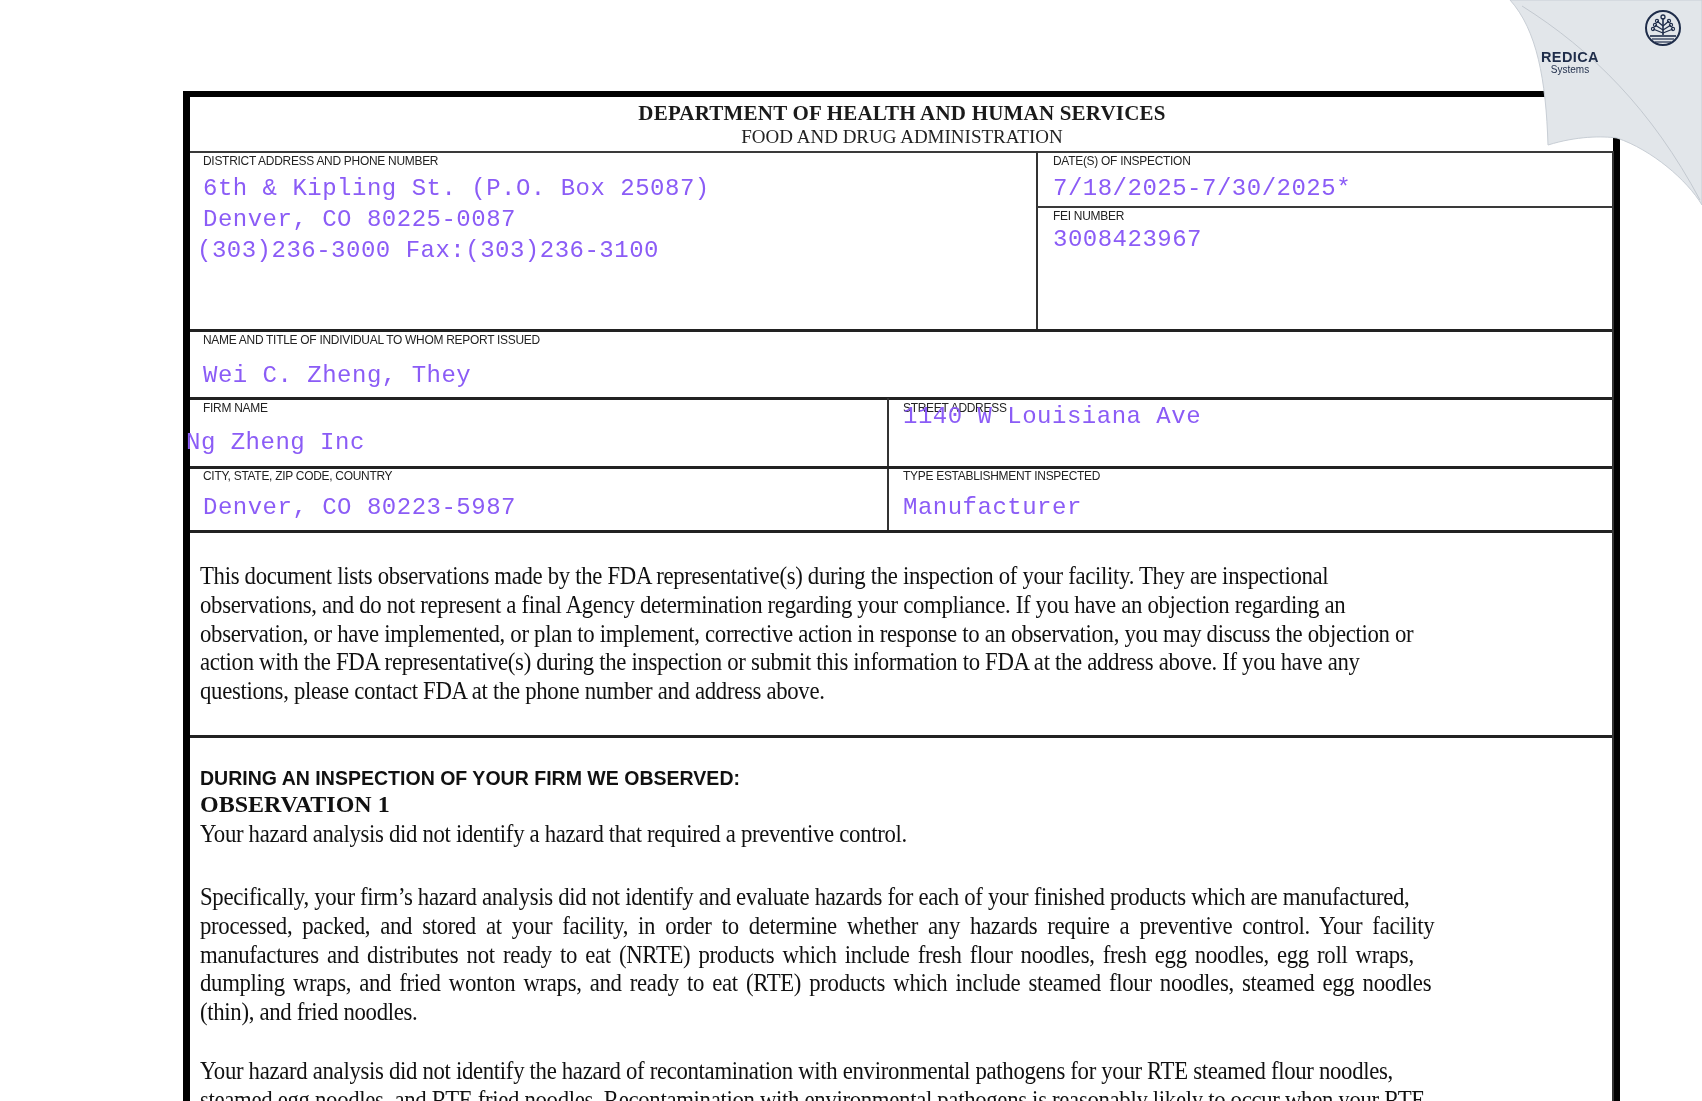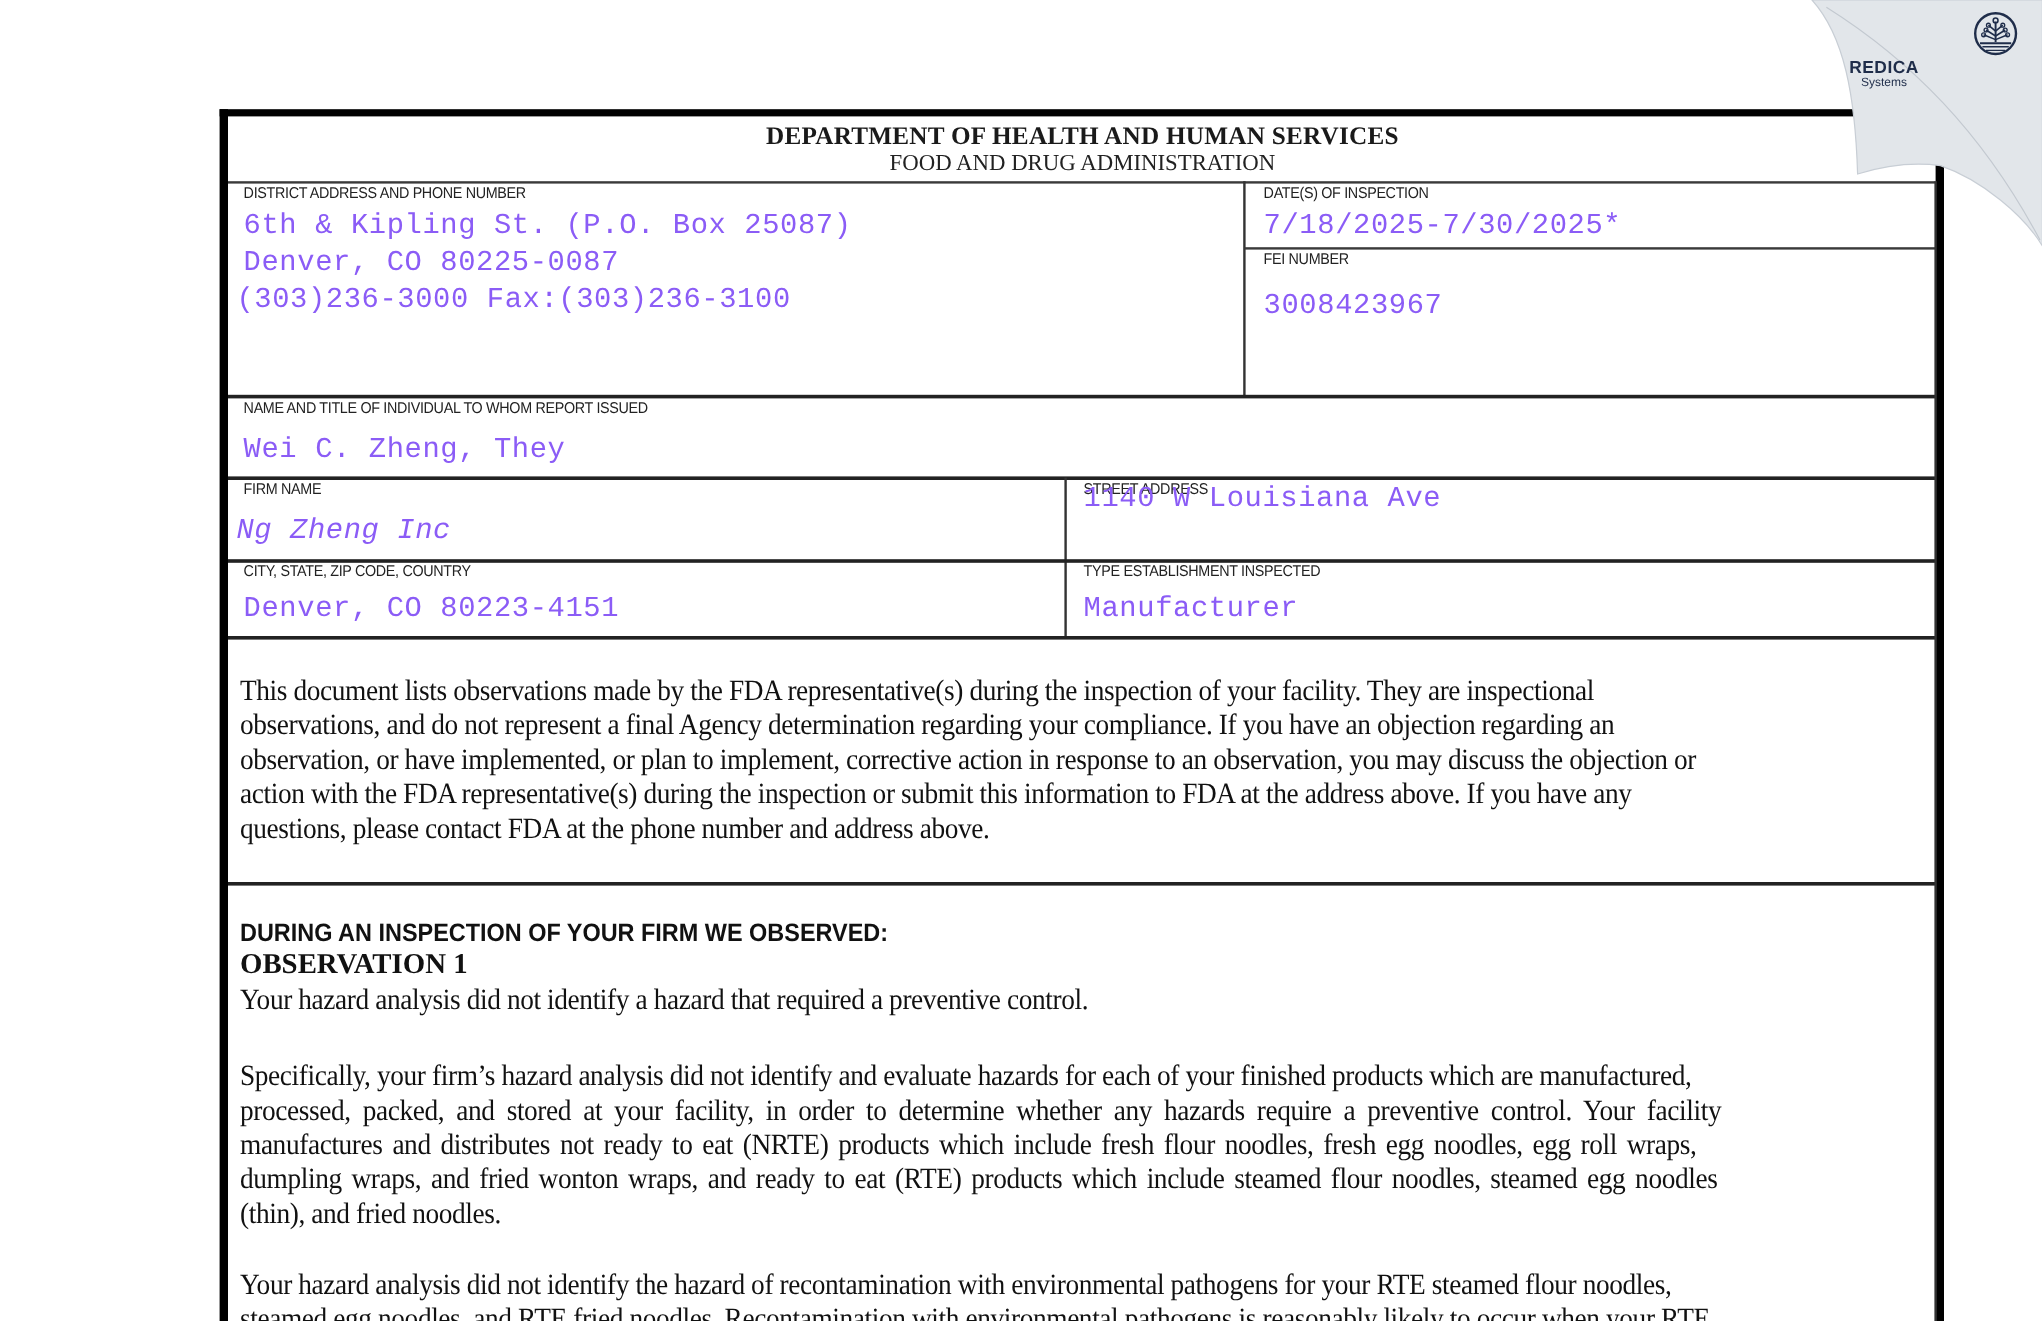--- a/index.html
+++ b/index.html
@@ -42,32 +42,32 @@
 <div class="vline" style="left:1612px; top:151px; height:950px;"></div>
 
 <div class="abs lbl" style="left:203px; top:153px;">DISTRICT ADDRESS AND PHONE NUMBER</div>
 <div class="abs val" style="left:203px; top:175px;">6th &amp; Kipling St. (P.O. Box 25087)</div>
 <div class="abs val" style="left:203px; top:206px;text-align:center;">Denver, CO 80225-0087</div>
 <div class="abs val" style="left:197px; top:237px;">(303)236-3000 Fax:(303)236-3100</div>
 
 <div class="abs lbl" style="left:1053px; top:153px;">DATE(S) OF INSPECTION</div>
 <div class="abs val" style="left:1053px; top:175px;">7/18/2025-7/30/2025*</div>
 <div class="abs lbl" style="left:1053px; top:208px;">FEI NUMBER</div>
-<div class="abs val" style="left:1053px; top:226px;margin-top:16px;">3008423967</div>
+<div class="abs val" style="left:1053px; top:226px;">3008423967</div>
 
 <div class="abs lbl" style="left:203px; top:332px;">NAME AND TITLE OF INDIVIDUAL TO WHOM REPORT ISSUED</div>
 <div class="abs val" style="left:203px; top:362px;">Wei C. Zheng, They</div>
 
 <div class="abs lbl" style="left:203px; top:400px;">FIRM NAME</div>
-<div class="abs val" style="left:197px; top:429px;font-style:italic;">Ng Zheng Inc</div>
+<div class="abs val" style="left:186px; top:429px;">Ng Zheng Inc</div>
 <div class="abs lbl" style="left:903px; top:400px;">STREET ADDRESS</div>
 <div class="abs val" style="left:903px; top:403px;">1140 W Louisiana Ave</div>
 
 <div class="abs lbl" style="left:203px; top:468px;">CITY, STATE, ZIP CODE, COUNTRY</div>
-<div class="abs val" style="left:203px; top:494px;">Denver, CO 80223-4151</div>
+<div class="abs val" style="left:203px; top:494px;">Denver, CO 80223-5987</div>
 <div class="abs lbl" style="left:903px; top:468px;">TYPE ESTABLISHMENT INSPECTED</div>
 <div class="abs val" style="left:903px; top:494px;">Manufacturer</div>
 
 <div class="abs" style="left:200px; top:562px;">
   <div class="para">This document lists observations made by the FDA representative(s) during the inspection of your facility. They are inspectional</div>
   <div class="para">observations, and do not represent a final Agency determination regarding your compliance. If you have an objection regarding an</div>
   <div class="para">observation, or have implemented, or plan to implement, corrective action in response to an observation, you may discuss the objection or</div>
   <div class="para">action with the FDA representative(s) during the inspection or submit this information to FDA at the address above. If you have any</div>
   <div class="para">questions, please contact FDA at the phone number and address above.</div>
 </div>

